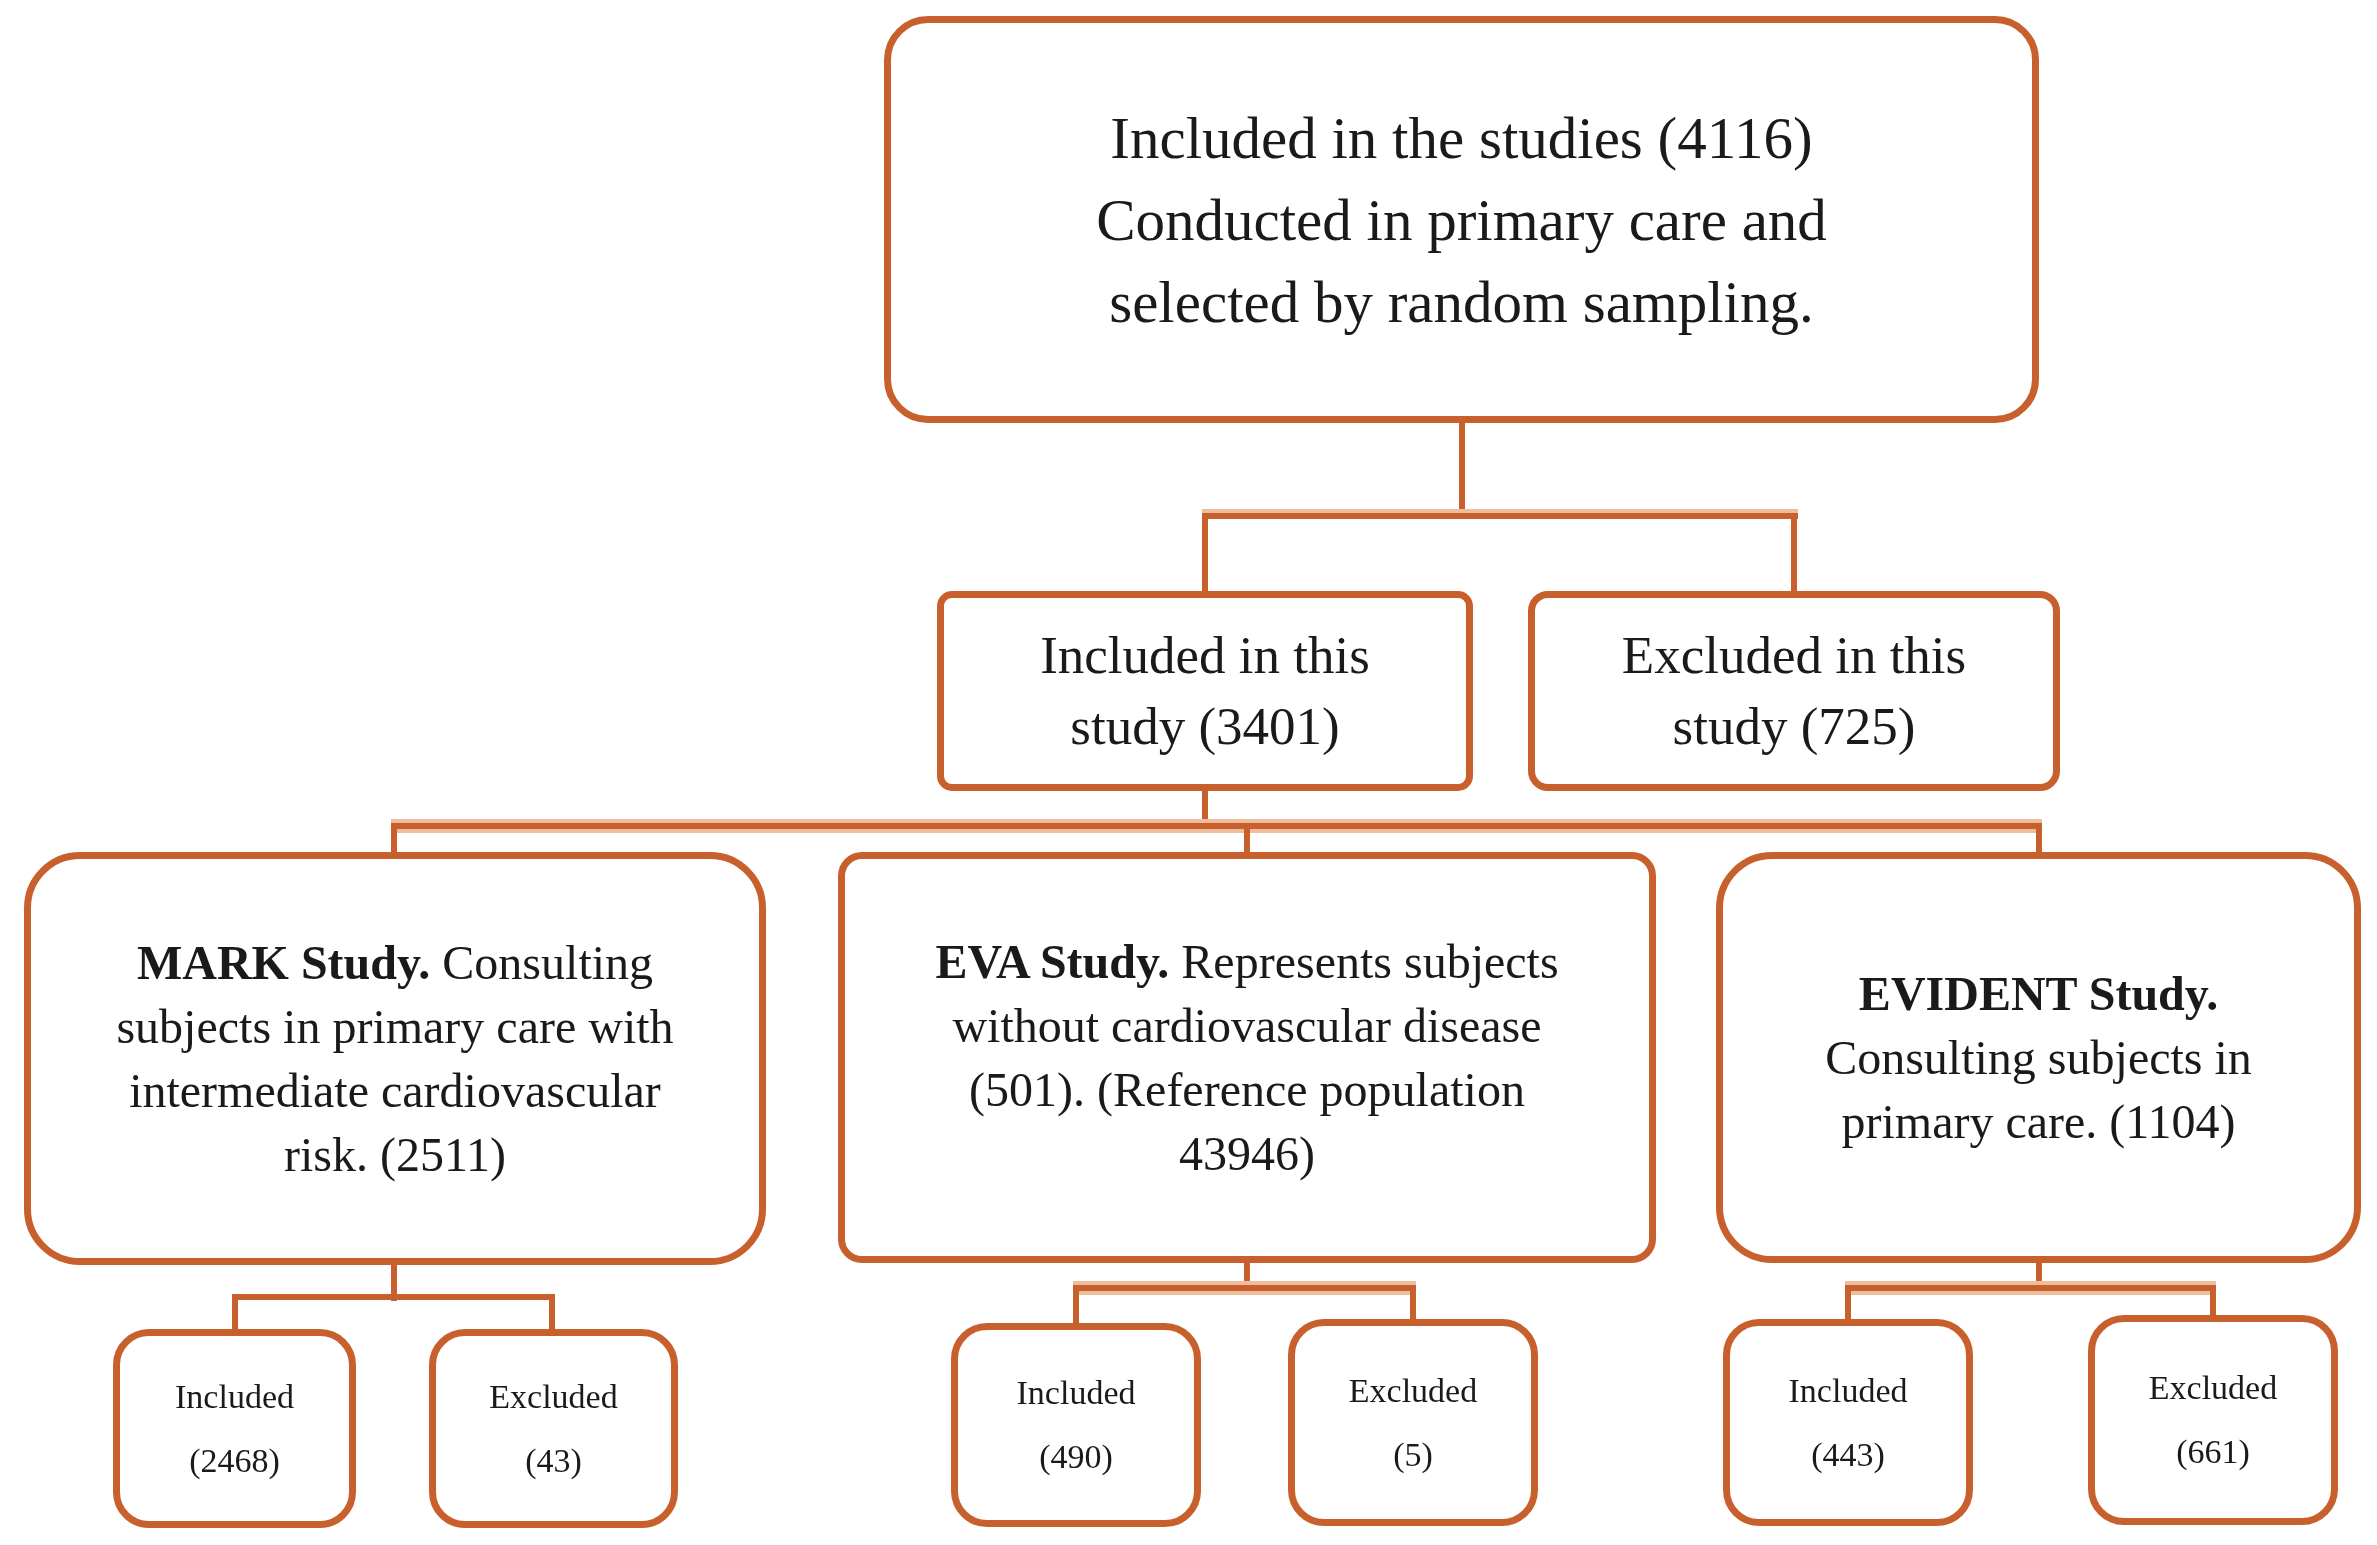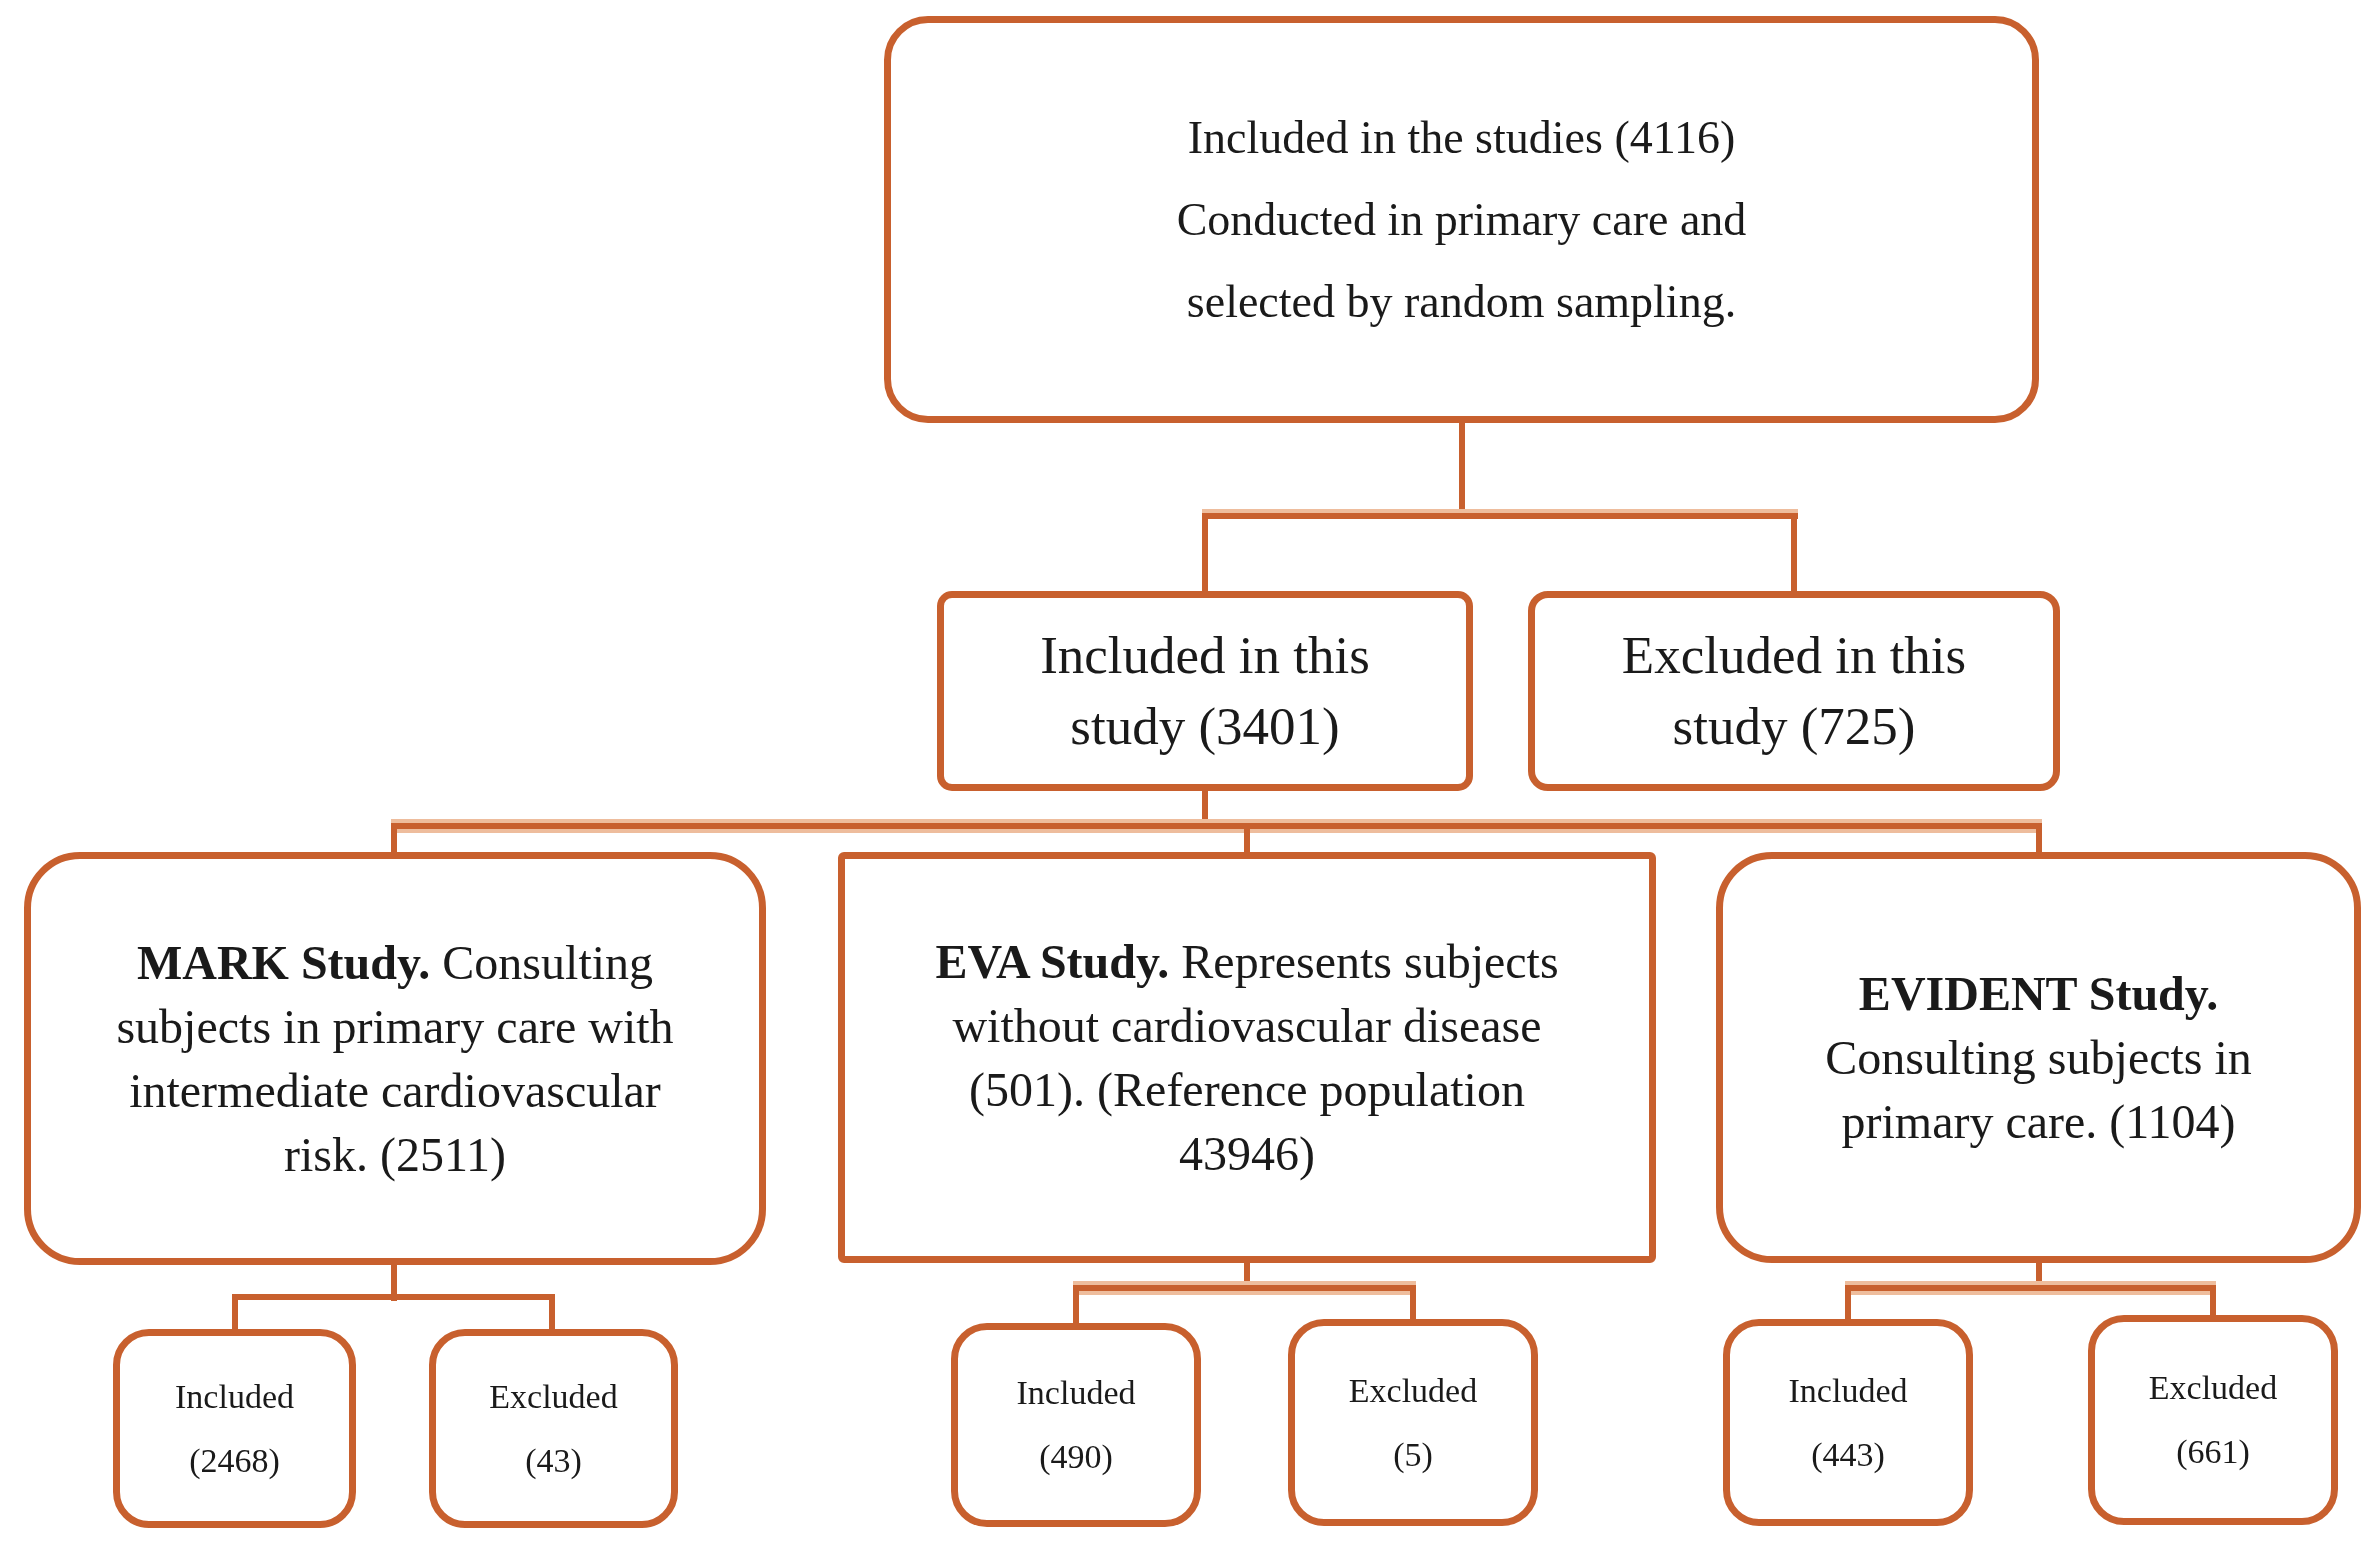--- a/index.html
+++ b/index.html
@@ -22,21 +22,21 @@
     position:absolute;
     box-sizing:border-box;
     background:var(--background);
     border:7.2px solid var(--box-border);
     display:flex;flex-direction:column;
     justify-content:center;align-items:center;
     text-align:center;
     z-index:2;
   }
   .line{white-space:nowrap;}
-  .fs-root .line{font-size:46px;line-height:82px;}
+  .fs-root .line{font-size:59px;line-height:82px;}
   .fs-l2 .line{font-size:53px;line-height:71px;}
   .fs-l3 .line{font-size:48px;line-height:64px;}
   .fs-l4 .line{font-size:34px;line-height:64px;}
   .conn{position:absolute;background:var(--connector);z-index:1;}
   .halo-top{box-shadow:0 -4px 0 var(--connector-halo);}
   .halo-both{box-shadow:0 -4px 0 var(--connector-halo),0 4px 0 var(--connector-halo);}
   strong{font-weight:bold;}
 </style>
 </head>
 <body>
@@ -84,21 +84,21 @@
     <div class="line">study (725)</div>
   </div>
 
   <div class="box fs-l3" style="left:24px;top:852px;width:742px;height:413px;border-radius:56px;">
     <div class="line"><strong>MARK Study.</strong><span> Consulting</span></div>
     <div class="line">subjects in primary care with</div>
     <div class="line">intermediate cardiovascular</div>
     <div class="line">risk. (2511)</div>
   </div>
 
-  <div class="box fs-l3" style="left:838px;top:852px;width:818px;height:411px;border-radius:6px;">
+  <div class="box fs-l3" style="left:838px;top:852px;width:818px;height:411px;border-radius:24px;">
     <div class="line"><strong>EVA Study.</strong><span> Represents subjects</span></div>
     <div class="line">without cardiovascular disease</div>
     <div class="line">(501). (Reference population</div>
     <div class="line">43946)</div>
   </div>
 
   <div class="box fs-l3" style="left:1716px;top:852px;width:645px;height:411px;border-radius:56px;text-align:right;">
     <div class="line"><strong>EVIDENT Study.</strong><span></span></div>
     <div class="line">Consulting subjects in</div>
     <div class="line">primary care. (1104)</div>

